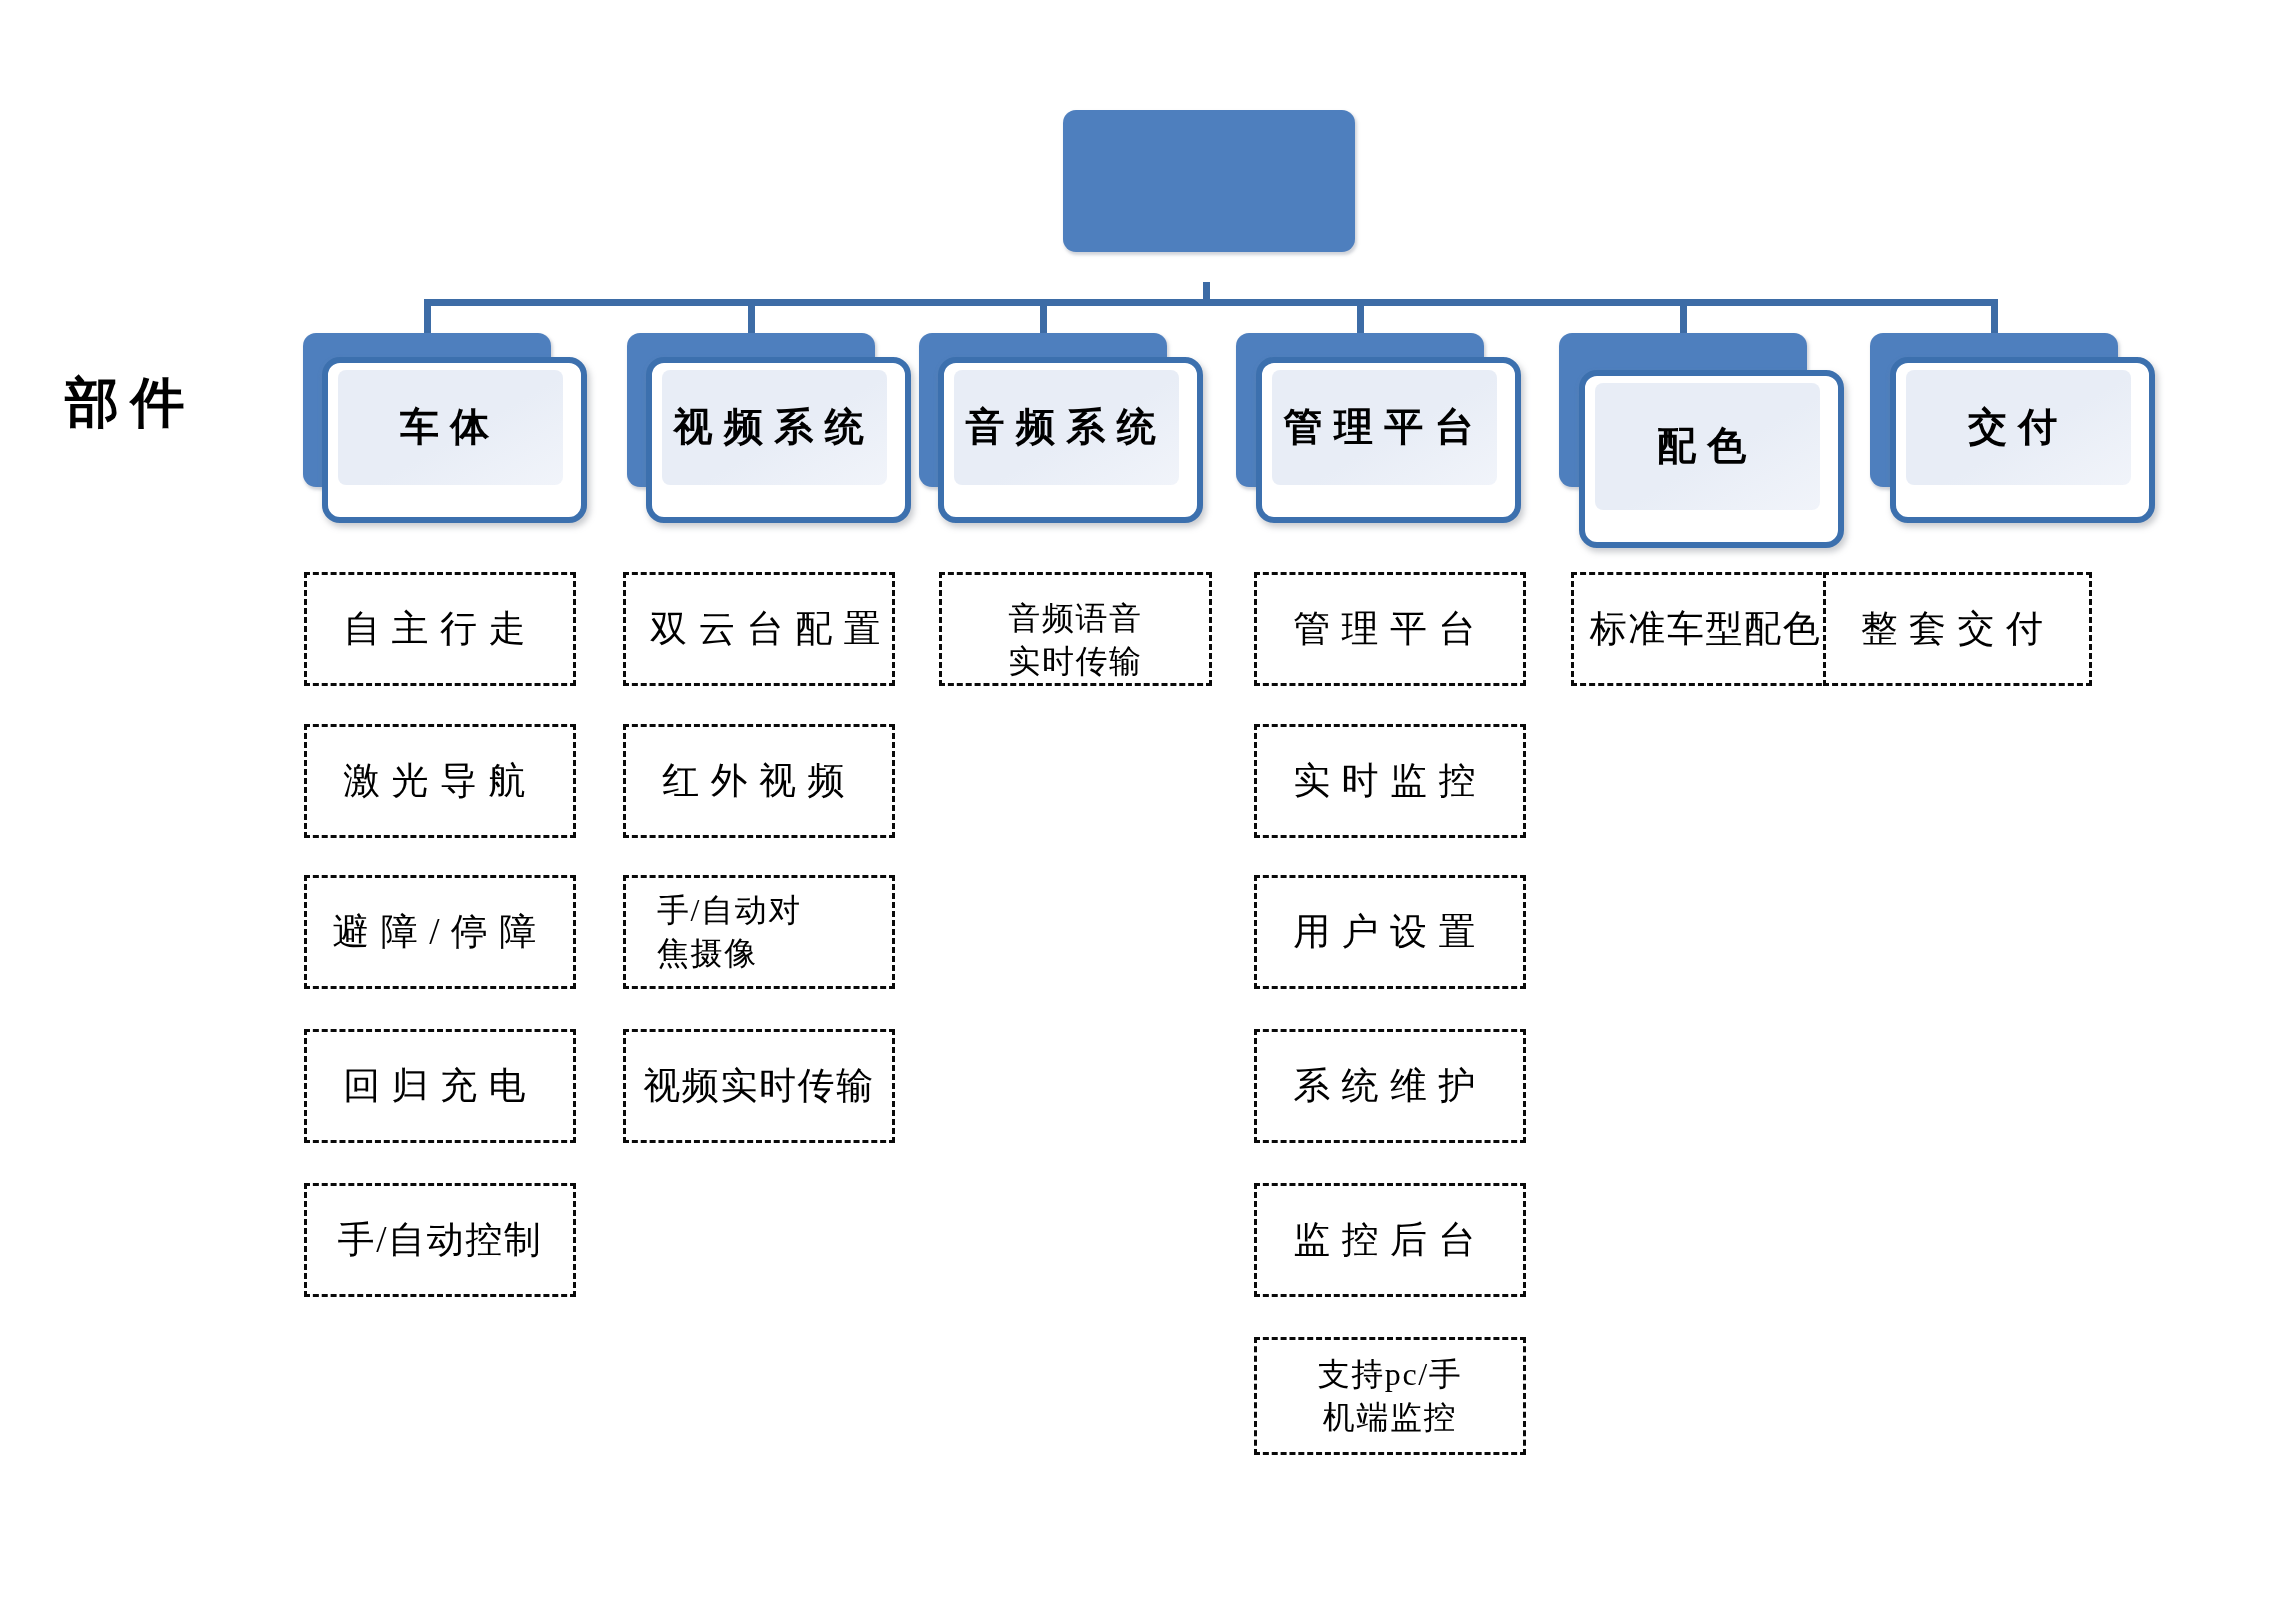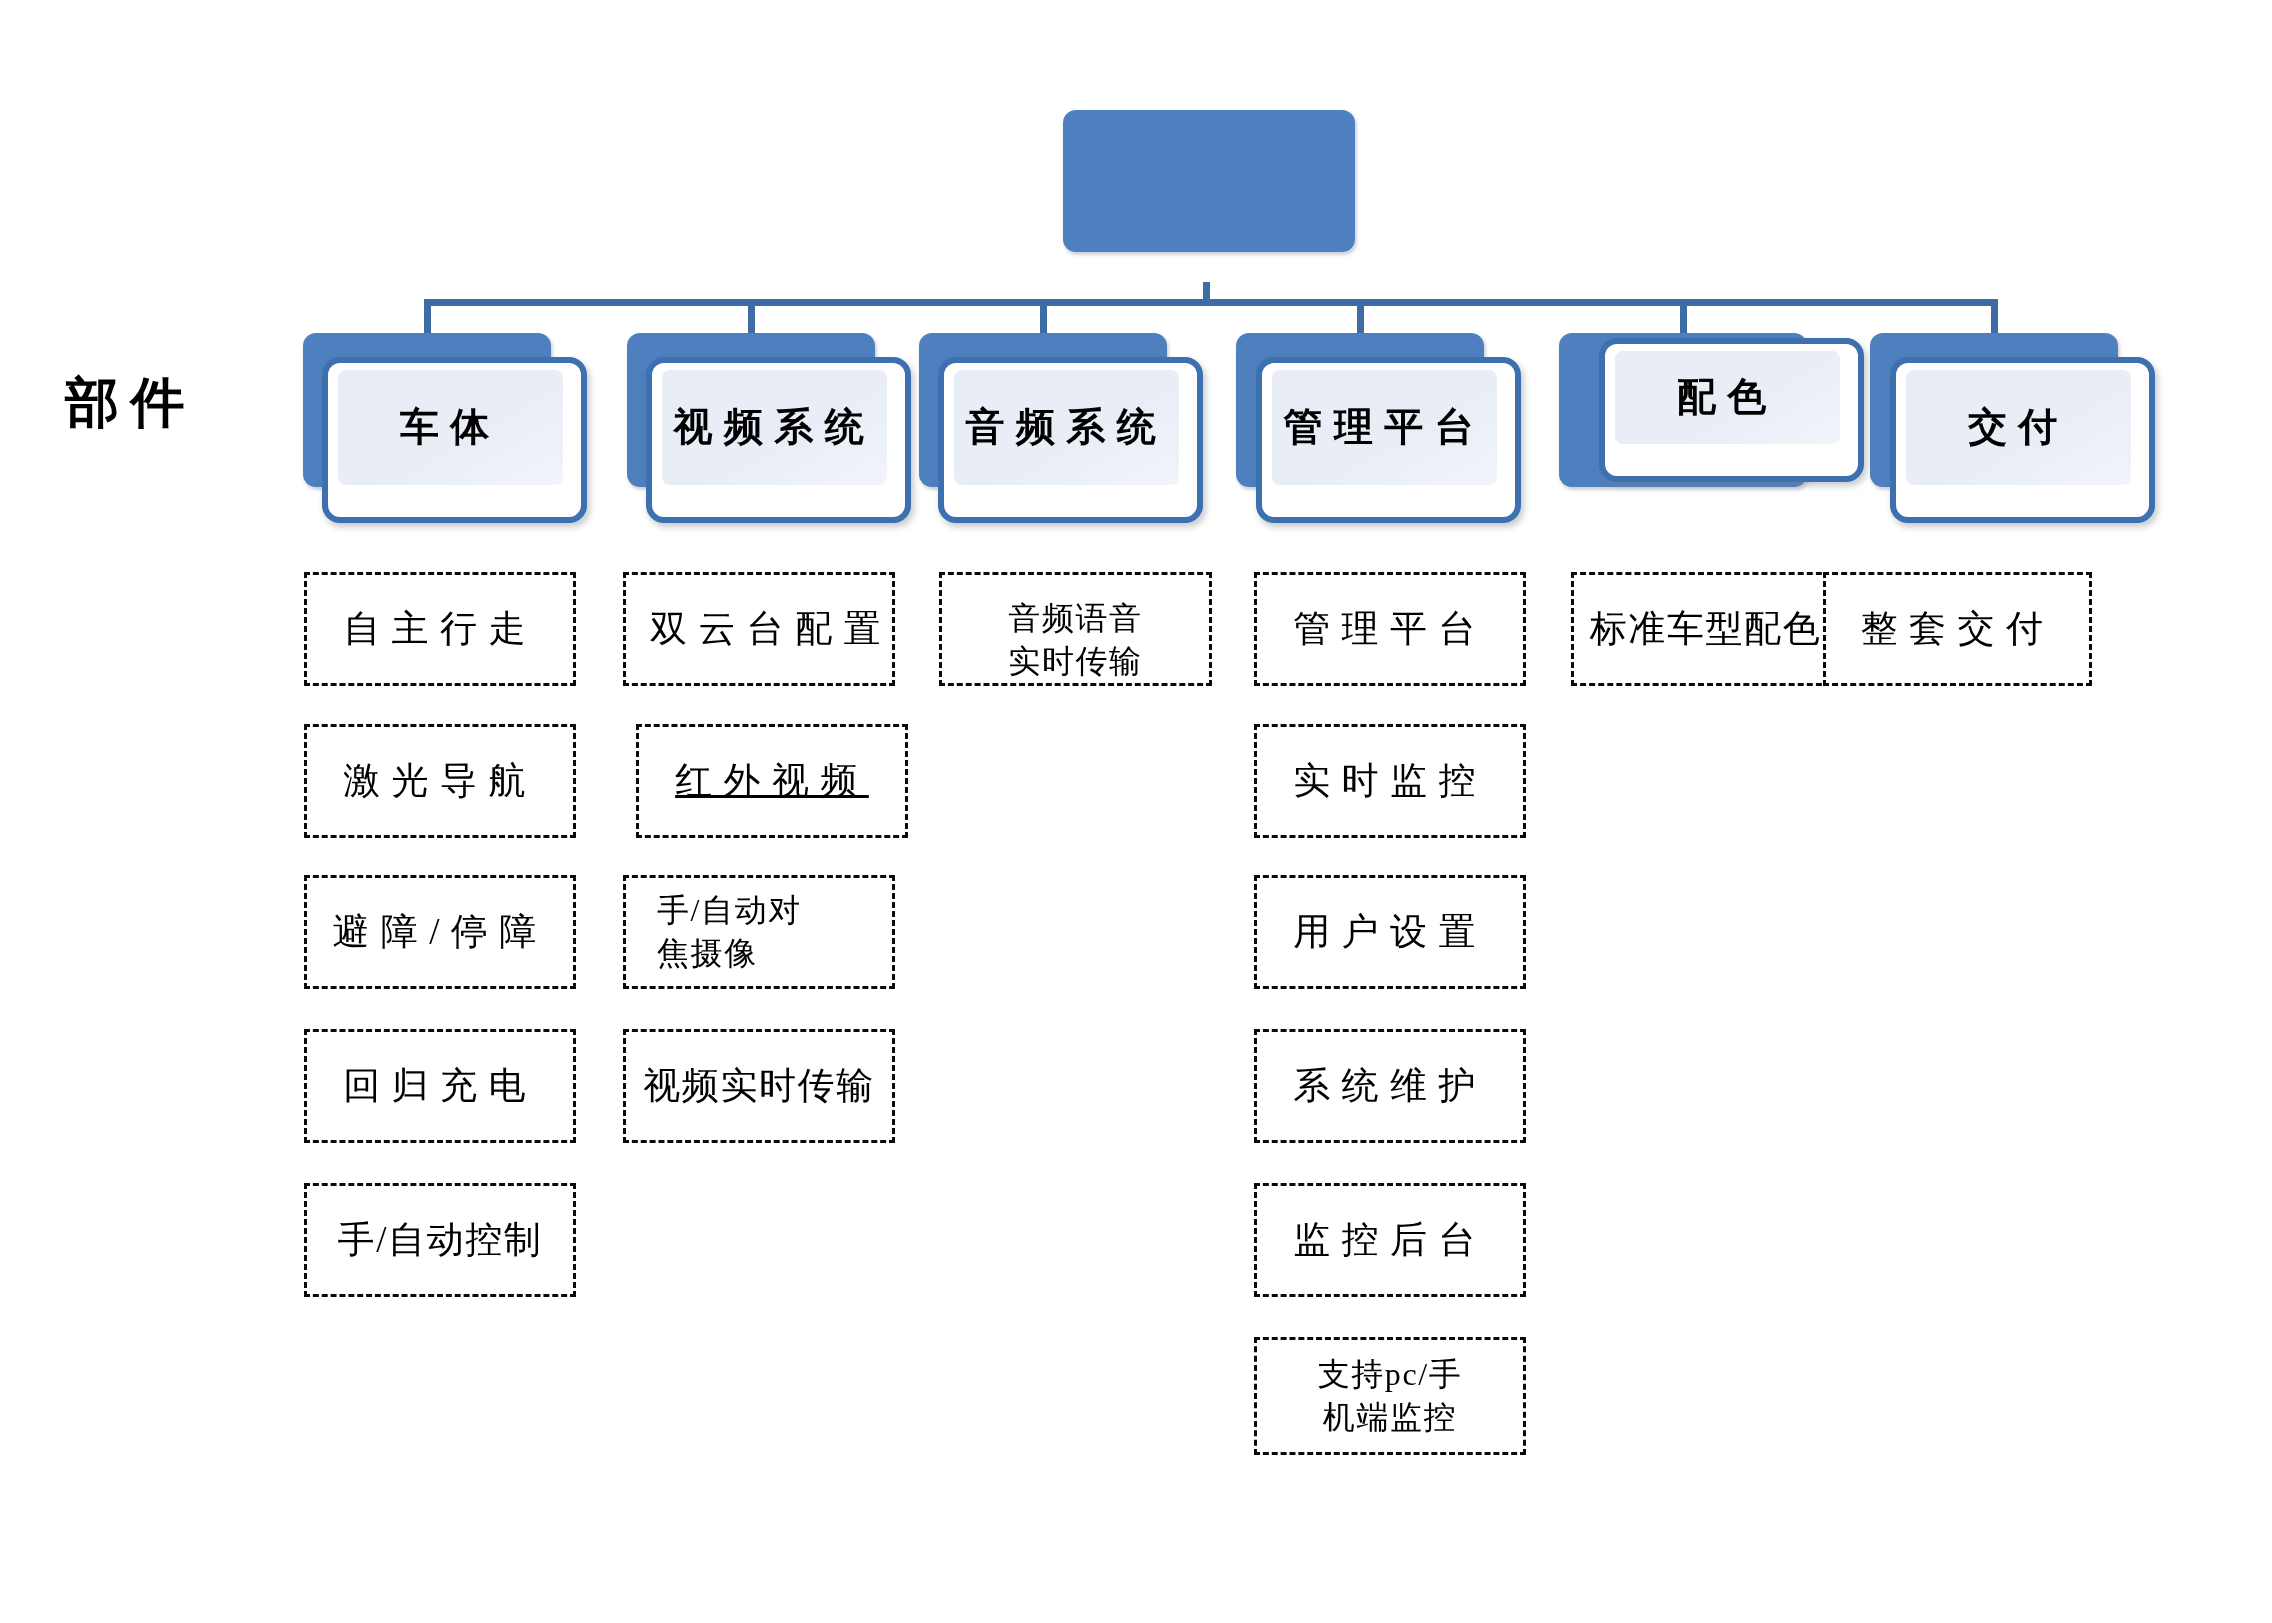--- a/index.html
+++ b/index.html
@@ -93,21 +93,21 @@
       <div class="conn" style="left: 748px; top: 304px; width: 6.5px; height: 32px;"></div>
       <div class="dbox-back" style="left: 627px; top: 333px; width: 248px; height: 154px;"></div>
       <div class="dbox-front" style="left: 646px; top: 357px; width: 265px; height: 166px;">
         <div class="dbox-inner">
           <span class="dbox-label">视频系统</span>
         </div>
       </div>
       <div class="func-box" style="left: 623px; top: 572px; width: 272px; height: 114px; justify-content: flex-end;">
         <span>双云台配置</span>
       </div>
-      <div class="func-box" style="left: 636px; top: 724px; width: 272px; height: 114px; text-decoration: underline;">
+      <div class="func-box" style="left: 623px; top: 724px; width: 272px; height: 114px;">
         <span>红外视频</span>
       </div>
       <div class="func-box two left" style="left: 623px; top: 875px; width: 272px; height: 114px;"><span>手/自动对
 焦摄像</span></div>
       <div class="func-box tight" style="left: 623px; top: 1029px; width: 272px; height: 114px;">
         <span>视频实时传输</span>
       </div>
       <div class="conn" style="left: 1040px; top: 304px; width: 6.5px; height: 32px;"></div>
       <div class="dbox-back" style="left: 919px; top: 333px; width: 248px; height: 154px;"></div>
       <div class="dbox-front" style="left: 938px; top: 357px; width: 265px; height: 166px;">
@@ -136,21 +136,21 @@
       <div class="func-box" style="left: 1254px; top: 1029px; width: 272px; height: 114px;">
         <span>系统维护</span>
       </div>
       <div class="func-box" style="left: 1254px; top: 1183px; width: 272px; height: 114px;">
         <span>监控后台</span>
       </div>
       <div class="func-box two" style="left: 1254px; top: 1337px; width: 272px; height: 118px;"><span>支持pc/手
 机端监控</span></div>
       <div class="conn" style="left: 1680px; top: 304px; width: 6.5px; height: 32px;"></div>
       <div class="dbox-back" style="left: 1559px; top: 333px; width: 248px; height: 154px;"></div>
-      <div class="dbox-front" style="left: 1579px; top: 338px; width: 265px; height: 144px; margin-left: 20px;">
+      <div class="dbox-front" style="left: 1579px; top: 370px; width: 265px; height: 178px;">
         <div class="dbox-inner">
           <span class="dbox-label">配色</span>
         </div>
       </div>
       <div class="func-box tight" style="left: 1571px; top: 572px; width: 269px; height: 114px;">
         <span>标准车型配色</span>
       </div>
       <div class="conn" style="left: 1991px; top: 304px; width: 6.5px; height: 32px;"></div>
       <div class="dbox-back" style="left: 1870px; top: 333px; width: 248px; height: 154px;"></div>
       <div class="dbox-front" style="left: 1890px; top: 357px; width: 265px; height: 166px;">

